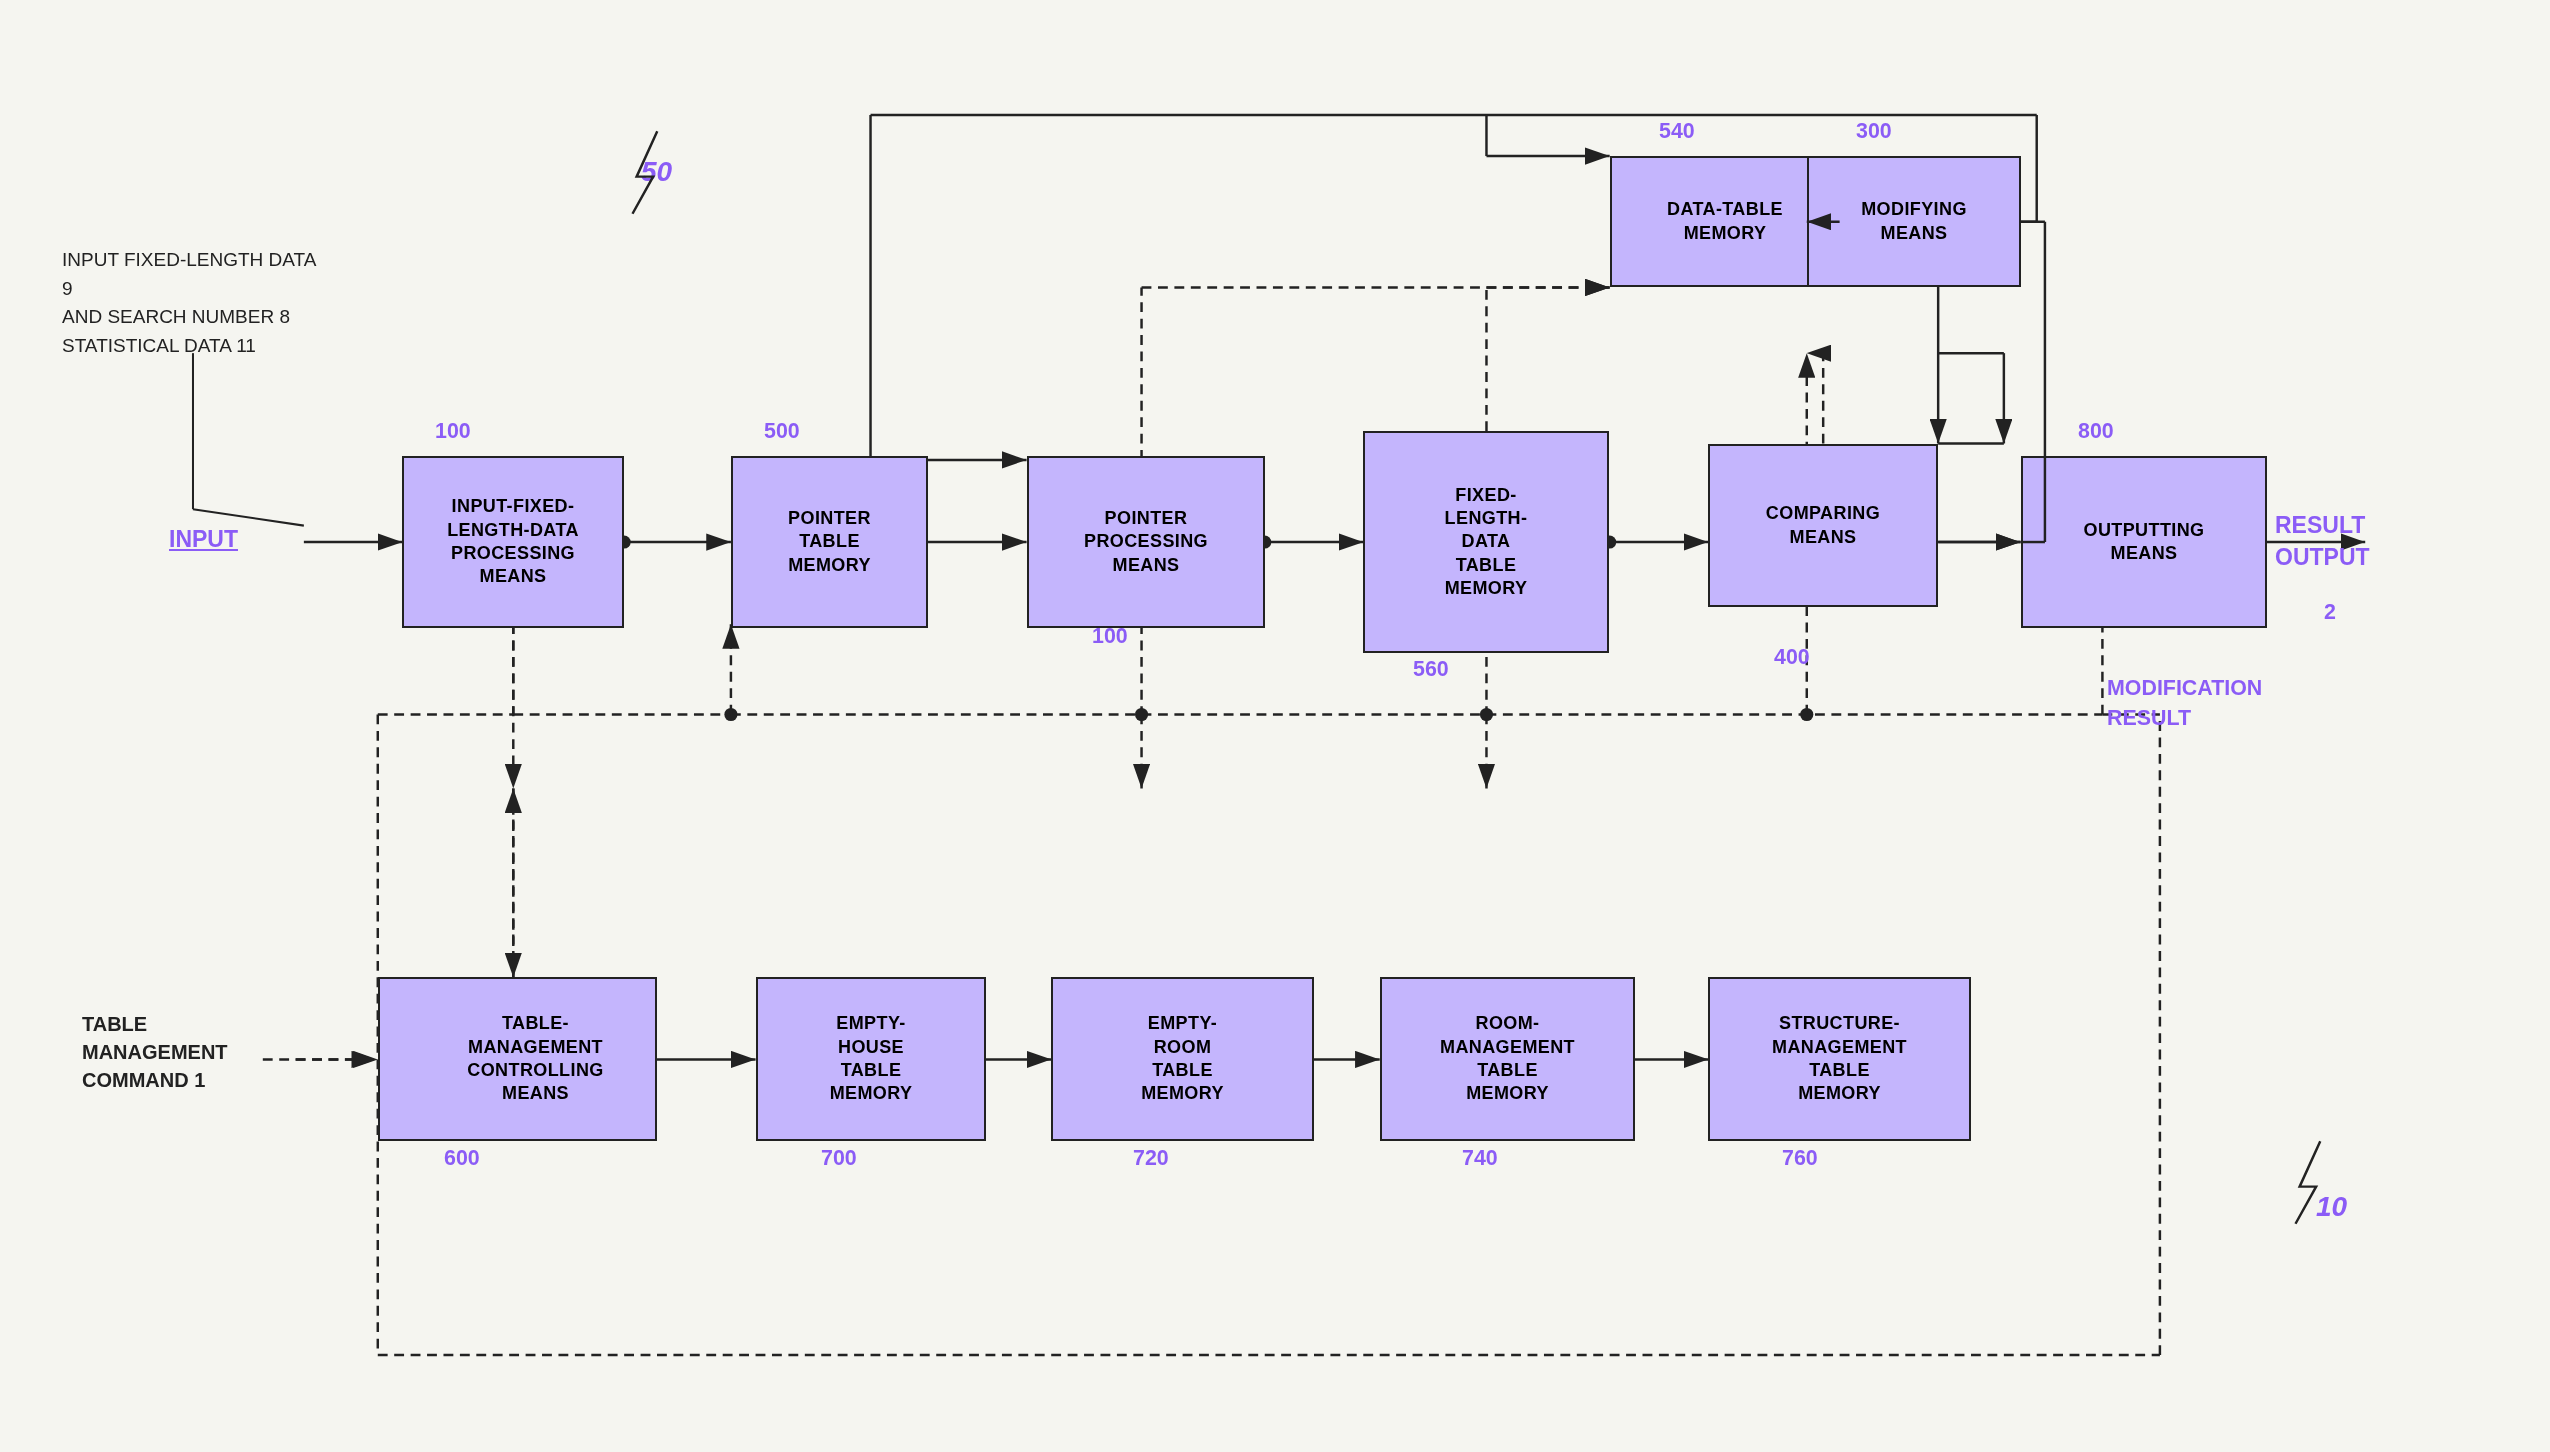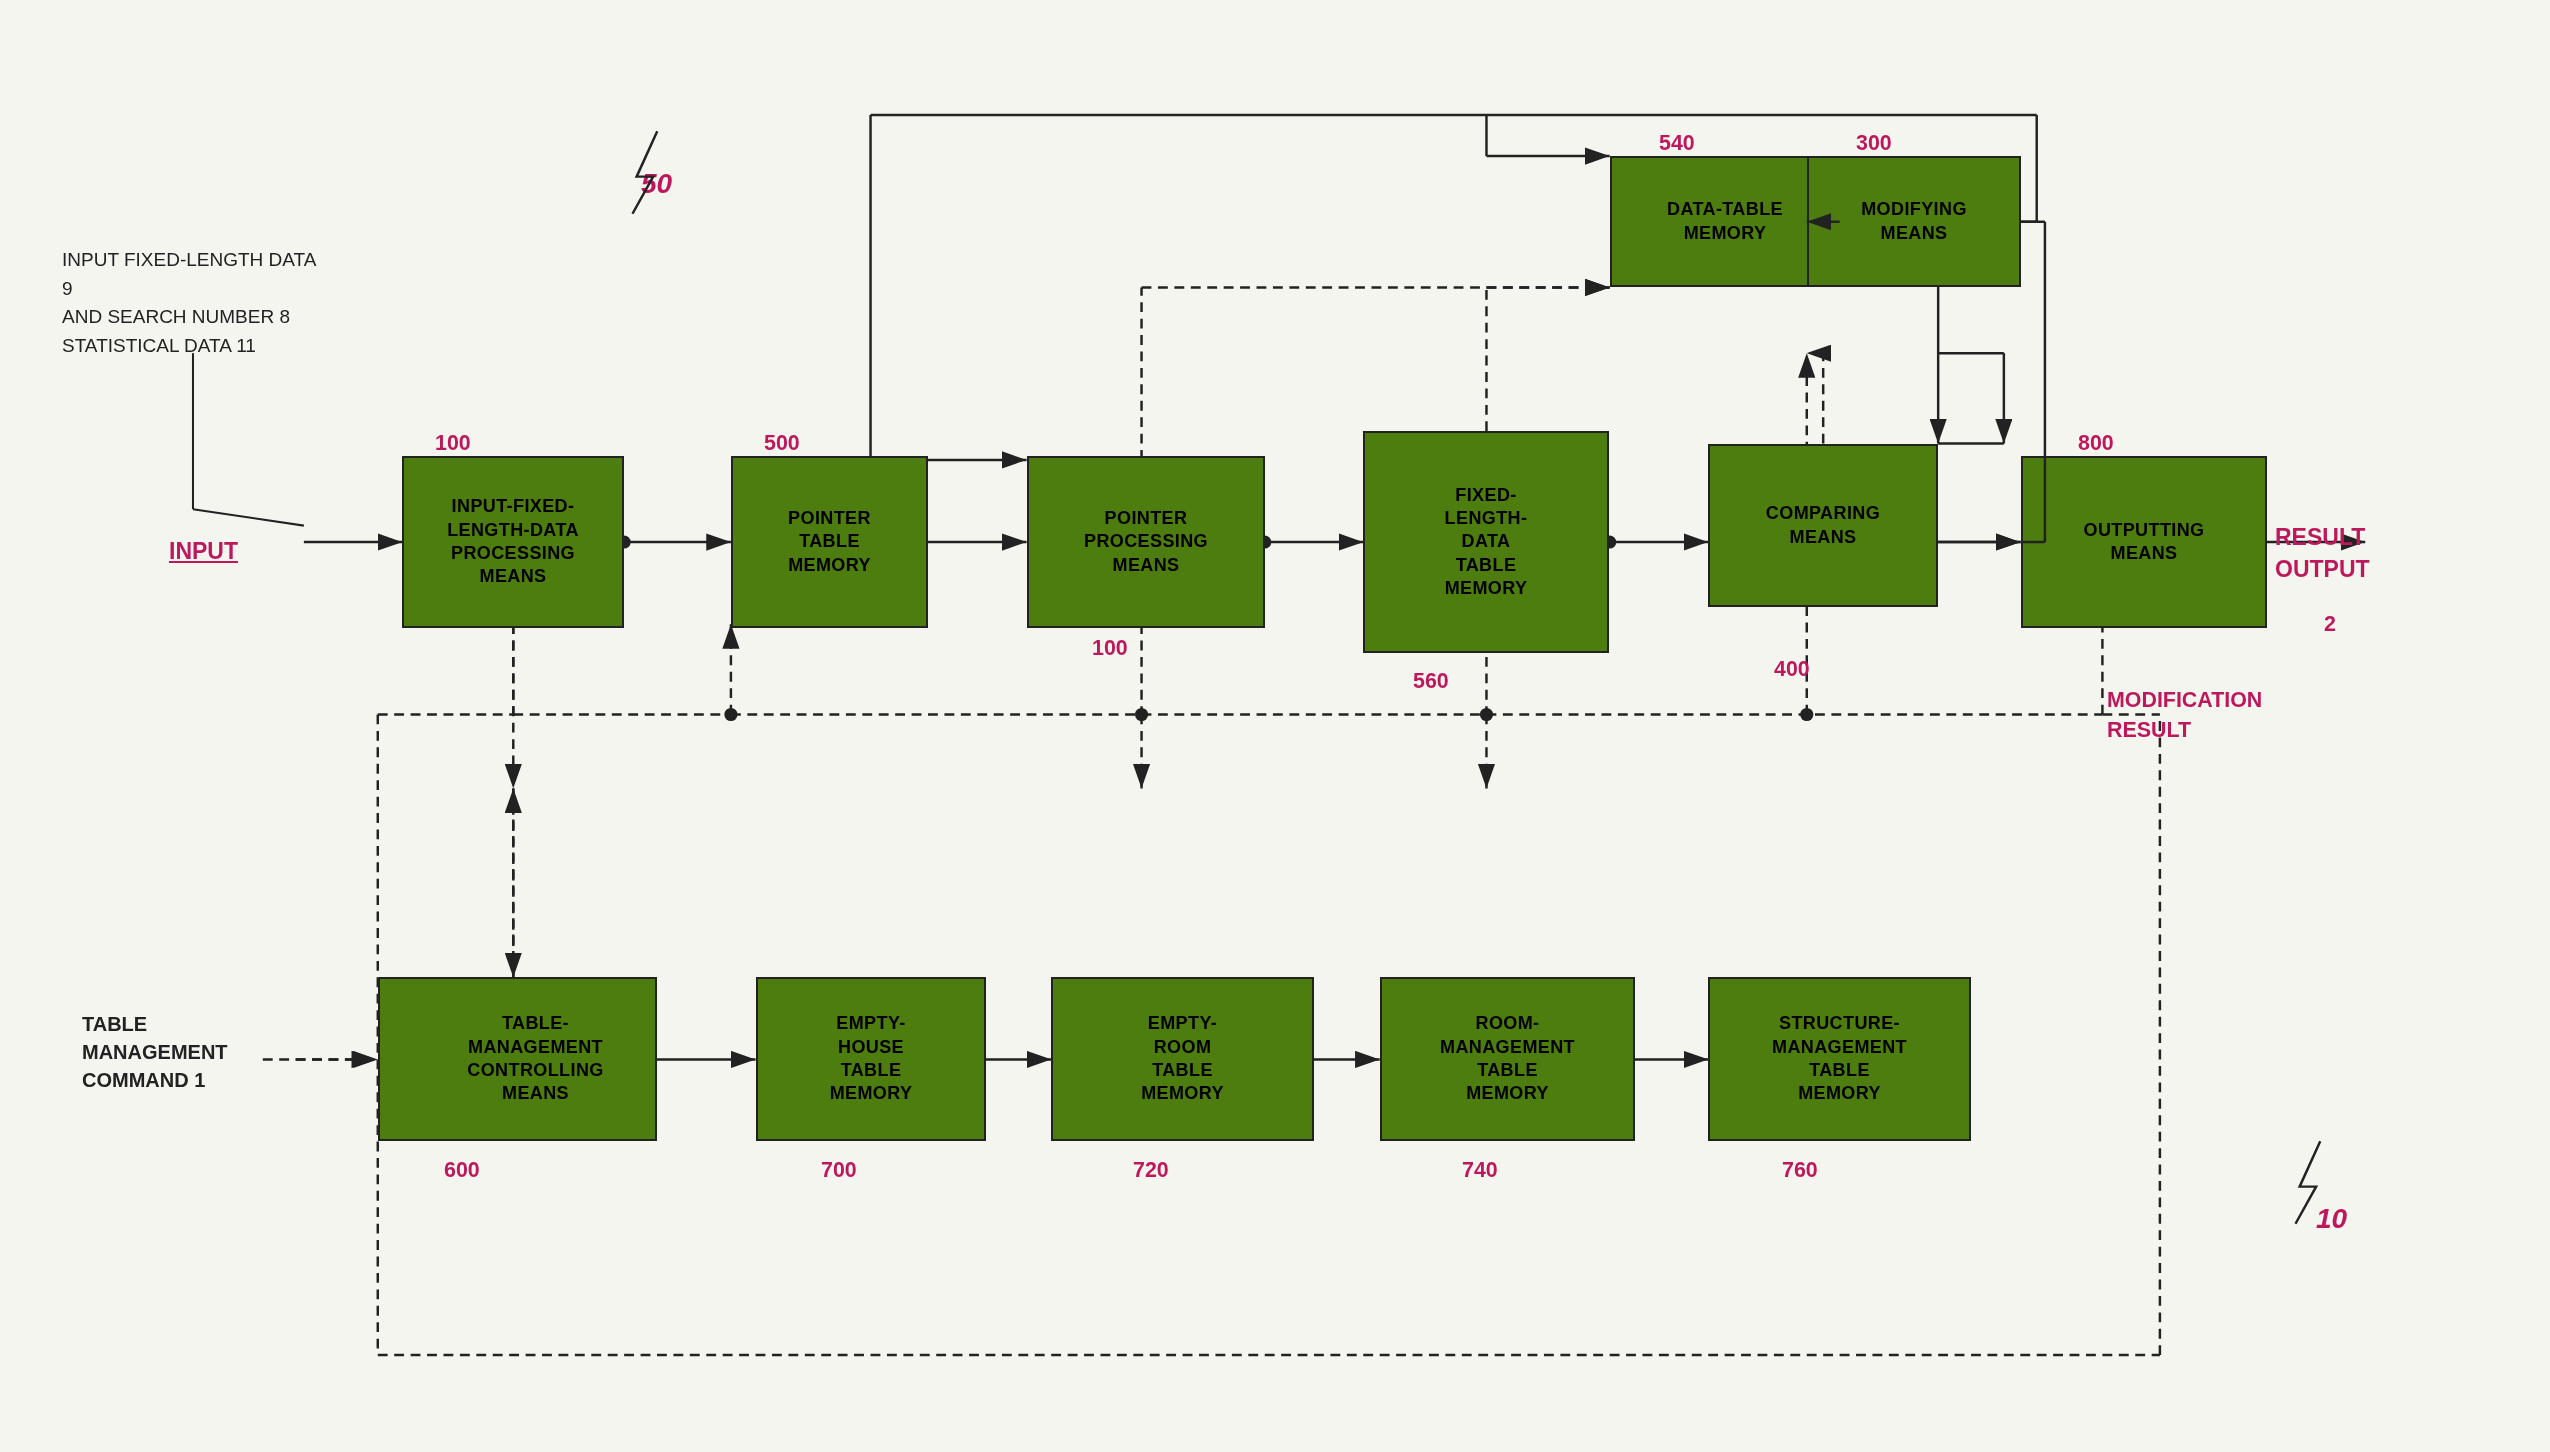--- a/index.html
+++ b/index.html
@@ -19,37 +19,36 @@
     }
     svg {
       position: absolute;
       top: 0; left: 0;
       width: 2550px;
       height: 1452px;
     }
     .box {
       position: absolute;
       border: 2.5px solid #222;
-      background: #4d7c0f;
+      background: #c4b5fd;
       display: flex;
       align-items: center;
       justify-content: center;
       text-align: center;
       font-size: 21.4px;
       font-weight: bold;
       line-height: 1.3;
       letter-spacing: 0.4px;
     }
     .label {
       position: absolute;
       font-size: 21.4px;
       font-weight: bold;
       text-align: center;
-      color: #be185d;
-      margin-top: 12px;
+      color: #8b5cf6;
     }
     .input-label {
       position: absolute;
       font-size: 20px;
       font-weight: normal;
       color: #222;
       line-height: 1.4;
     }
   </style>
 </head>

